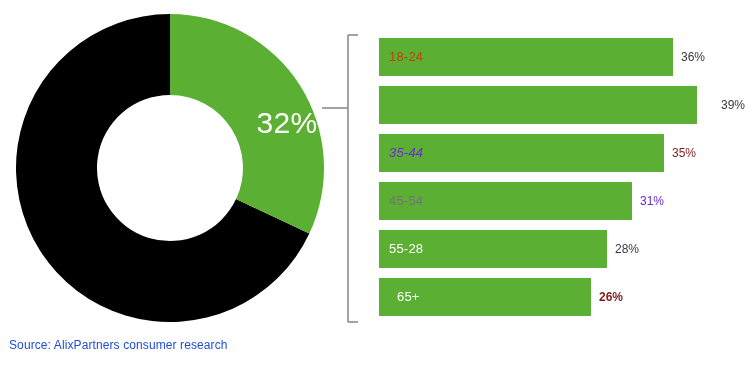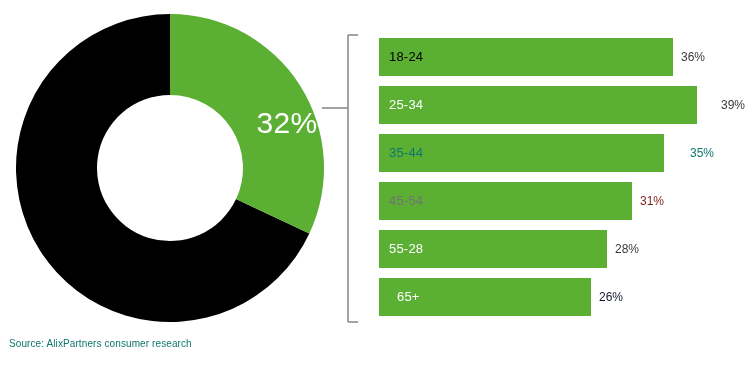--- a/index.html
+++ b/index.html
@@ -94,22 +94,22 @@
     font-size: 12px;
     color: #3a3a3a;
     white-space: nowrap;
   }
 
   
   #source-note {
     position: absolute;
     left: 9px;
     top: 338px;
-    font-size: 10px;
-    color: #0f766e;
+    font-size: 12px;
+    color: #1d4ed8;
     letter-spacing: 0.1px;
     white-space: nowrap;
   }
 </style>
 </head>
 <body>
 
 <div id="donut-chart">
   <svg id="donut-svg" viewBox="0 0 308 308">
 
@@ -127,43 +127,42 @@
   <line x1="26" y1="5" x2="26" y2="292" stroke="#8c8c8c" stroke-width="1.6"></line>
 
   <line x1="26" y1="5" x2="36" y2="5" stroke="#8c8c8c" stroke-width="1.6"></line>
 
   <line x1="26" y1="292" x2="36" y2="292" stroke="#8c8c8c" stroke-width="1.6"></line>
 </svg>
 
 <div id="bar-chart">
     <div class="bar-row">
       <div class="bar-fill" style="width: 294px; background: rgb(91, 176, 51);"></div>
-      <div class="bar-category" style="color: #000000;">18-24</div>
+      <div class="bar-category" style="color: #c2410c;">18-24</div>
       <div class="bar-value" style="left: 302px; color: rgb(58, 58, 58);">36%</div>
     </div>
     <div class="bar-row">
       <div class="bar-fill" style="width: 318px; background: rgb(91, 176, 51);"></div>
-      <div class="bar-category" style="color: rgb(255, 255, 255);">25-34</div>
       <div class="bar-value" style="left: 342px; color: rgb(58, 58, 58);">39%</div>
     </div>
     <div class="bar-row">
       <div class="bar-fill" style="width: 285px; background: rgb(91, 176, 51);"></div>
-      <div class="bar-category" style="color: #0f766e;">35-44</div>
-      <div class="bar-value" style="left: 311px; color: #0f766e;">35%</div>
+      <div class="bar-category" style="color: #6d28d9; font-style: italic;">35-44</div>
+      <div class="bar-value" style="left: 293px; color: #7f1d1d;">35%</div>
     </div>
     <div class="bar-row">
       <div class="bar-fill" style="width: 253px; background: rgb(91, 176, 51);"></div>
       <div class="bar-category" style="color: #737373;">45-54</div>
-      <div class="bar-value" style="left: 261px; color: #7f1d1d;">31%</div>
+      <div class="bar-value" style="left: 261px; color: #6d28d9;">31%</div>
     </div>
     <div class="bar-row">
       <div class="bar-fill" style="width: 228px; background: rgb(91, 176, 51);"></div>
       <div class="bar-category" style="color: rgb(255, 255, 255);">55-28</div>
       <div class="bar-value" style="left: 236px; color: rgb(58, 58, 58);">28%</div>
     </div>
     <div class="bar-row">
       <div class="bar-fill" style="width: 212px; background: rgb(91, 176, 51);"></div>
       <div class="bar-category indent" style="color: rgb(255, 255, 255);">65+</div>
-      <div class="bar-value" style="left: 220px; color: #0f172a;">26%</div>
+      <div class="bar-value" style="left: 220px; color: #7f1d1d; font-weight: bold;">26%</div>
     </div>
   </div>
 
 <div id="source-note">Source: AlixPartners consumer research</div>
 
 </body></html>

